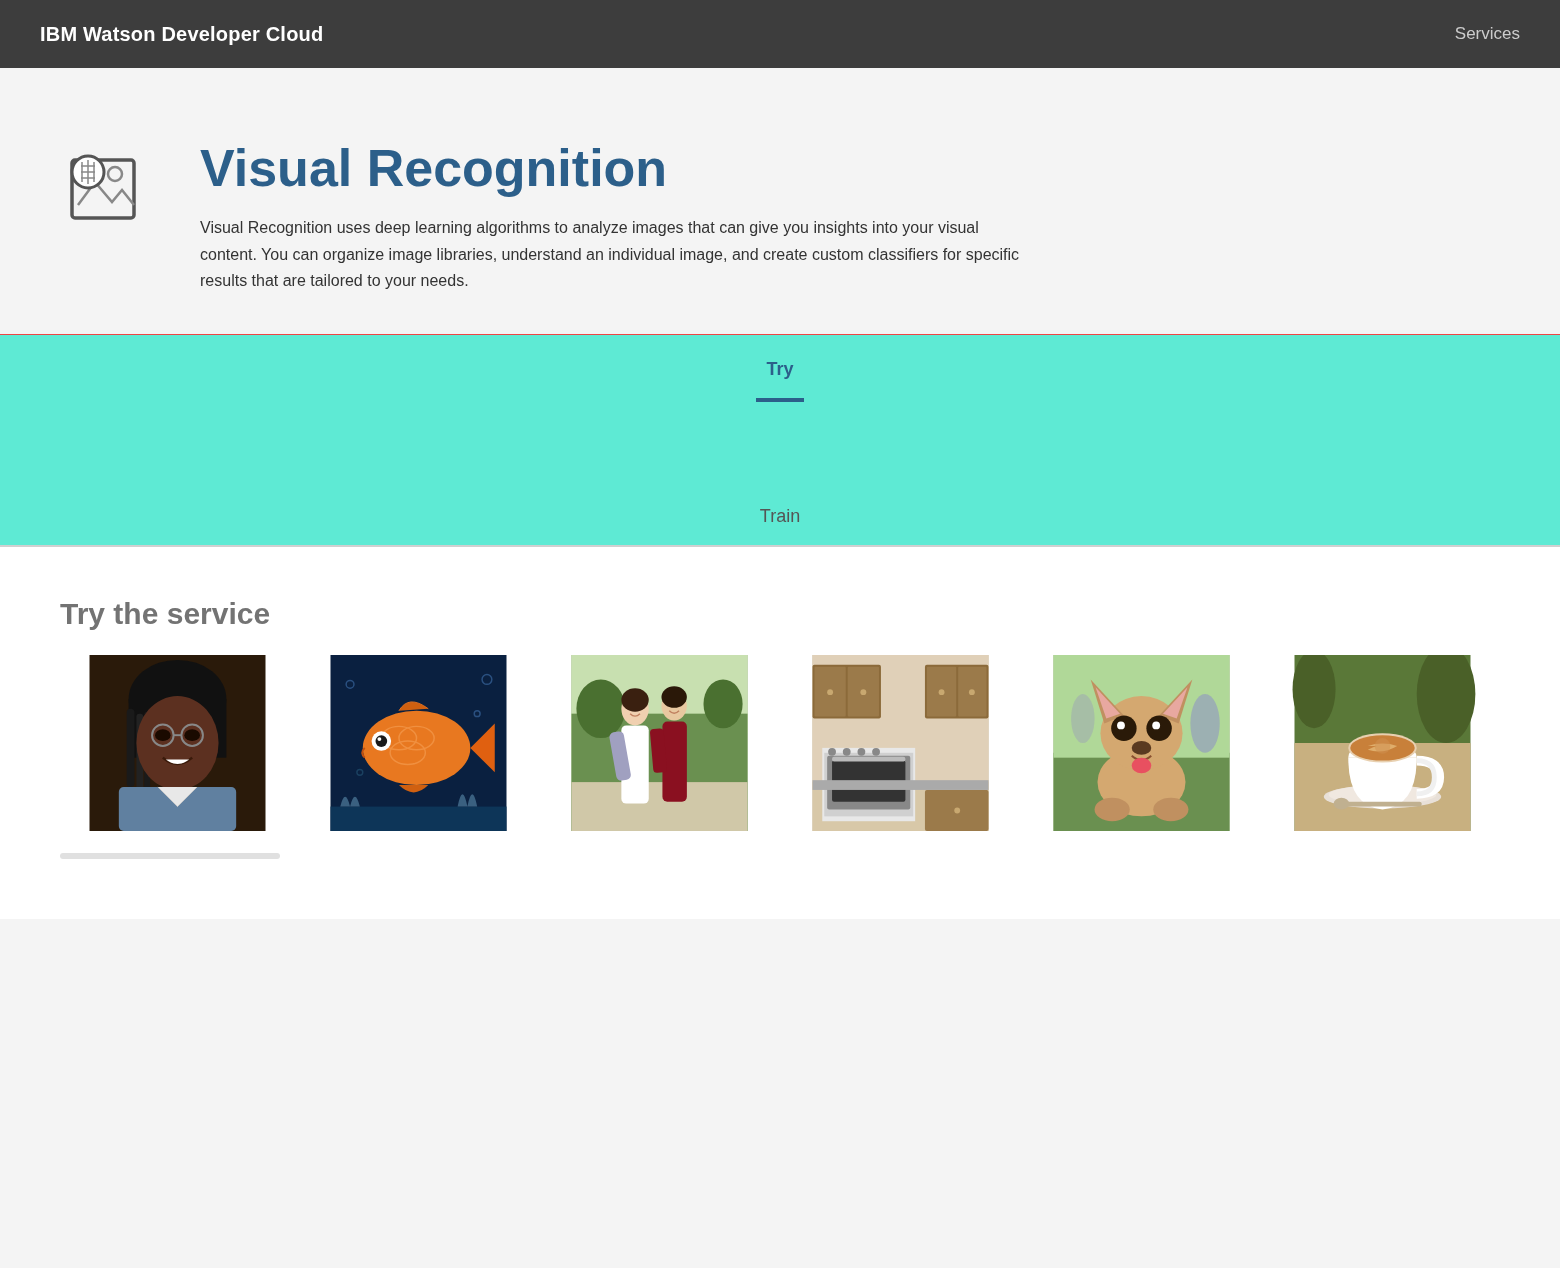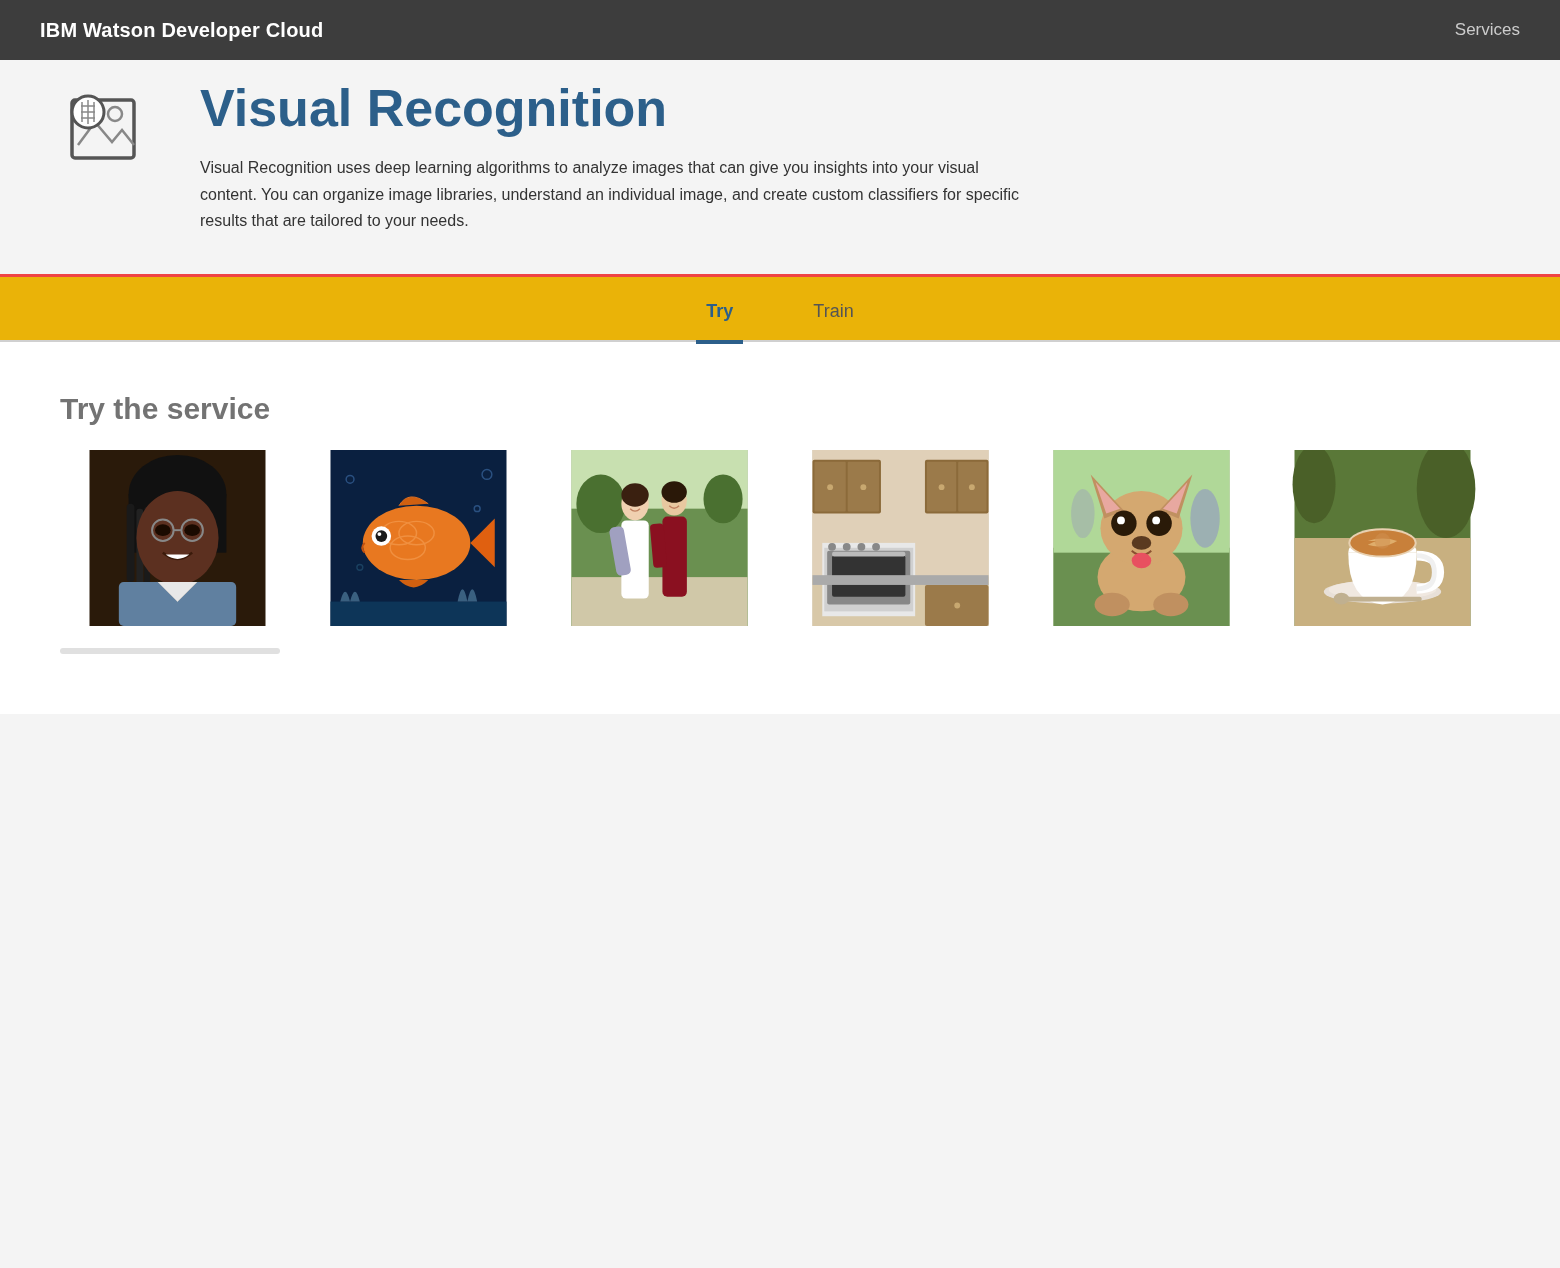--- a/index.html
+++ b/index.html
@@ -6,70 +6,71 @@
     body { font-family: 'Helvetica Neue', Arial, sans-serif; background: #f4f4f4; color: #333; }
 
     
     .header {
       background: #3d3d3d;
       color: #fff;
       display: flex;
       align-items: center;
       justify-content: space-between;
       padding: 0 40px;
-      height: 60px;
+      height: 68px;
     }
     .header-brand {
       font-size: 20px;
       color: #fff;
       letter-spacing: 0.2px;
     }
     .header-brand span {
       font-weight: 700;
     }
     .header-services {
       font-size: 17px;
       color: #ccc;
       cursor: pointer;
       text-align: right;
     }
 
     
     .hero {
       background: #f4f4f4;
-      padding: 20px 60px 40px 60px;
+      padding: 72px 60px 40px 60px;
       display: flex;
       align-items: flex-start;
       gap: 40px;
-      border-bottom: 3px solid #ef4444;
+      border-bottom: 1px solid #ef4444;
     }
     .hero-content {}
     .hero-title {
       font-size: 52px;
       font-weight: 700;
       color: #2c5f8a;
       margin-bottom: 18px;
       line-height: 1.1;
     }
     .hero-description {
       font-size: 16px;
       line-height: 1.65;
       color: #333;
       max-width: 820px;
     }
 
     
     .tabs-bar {
-      background: #eab308;
+      background: #5eead4;
       display: flex;
       justify-content: center;
       align-items: center;
-      gap: 60px;
+      gap: 84px;
       padding: 0;
       border-bottom: 2px solid #d0d0d0;
+      flex-direction: column;
     }
     .tab-item {
       padding: 22px 10px 18px 10px;
       font-size: 18px;
       cursor: pointer;
       color: #555;
       border-bottom: 4px solid transparent;
       margin-bottom: -2px;
       font-weight: 400;
       position: relative;

